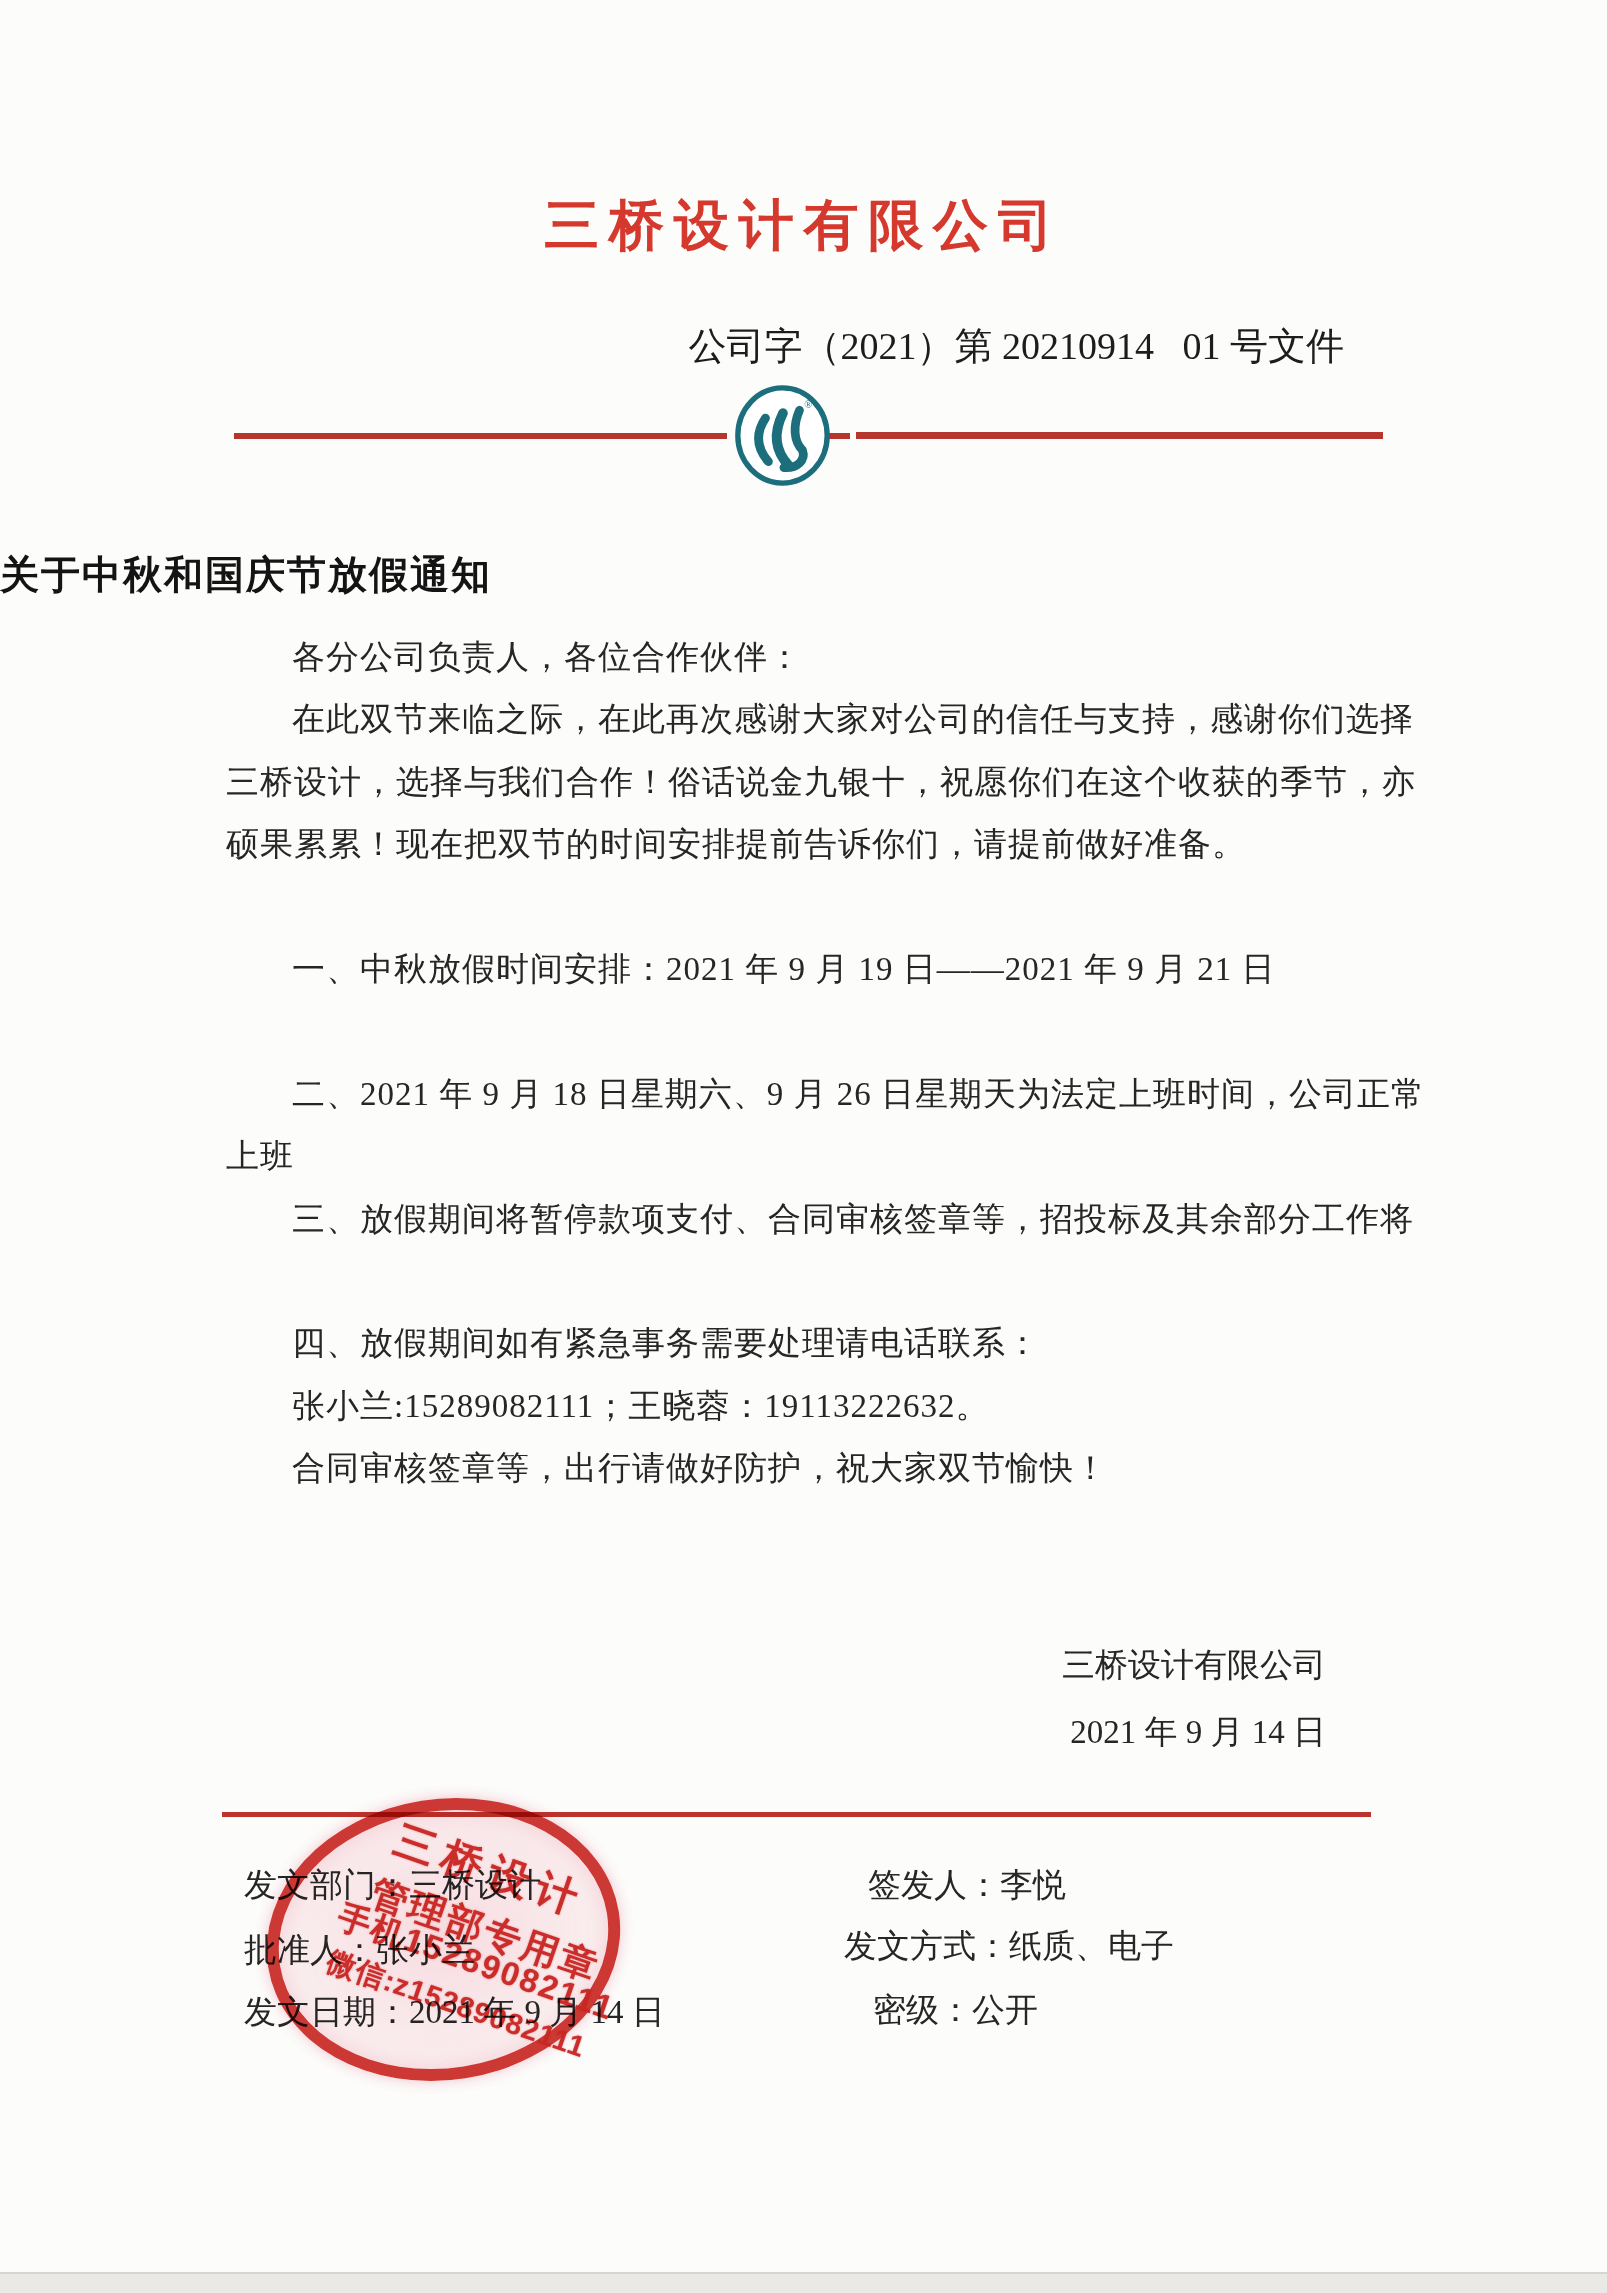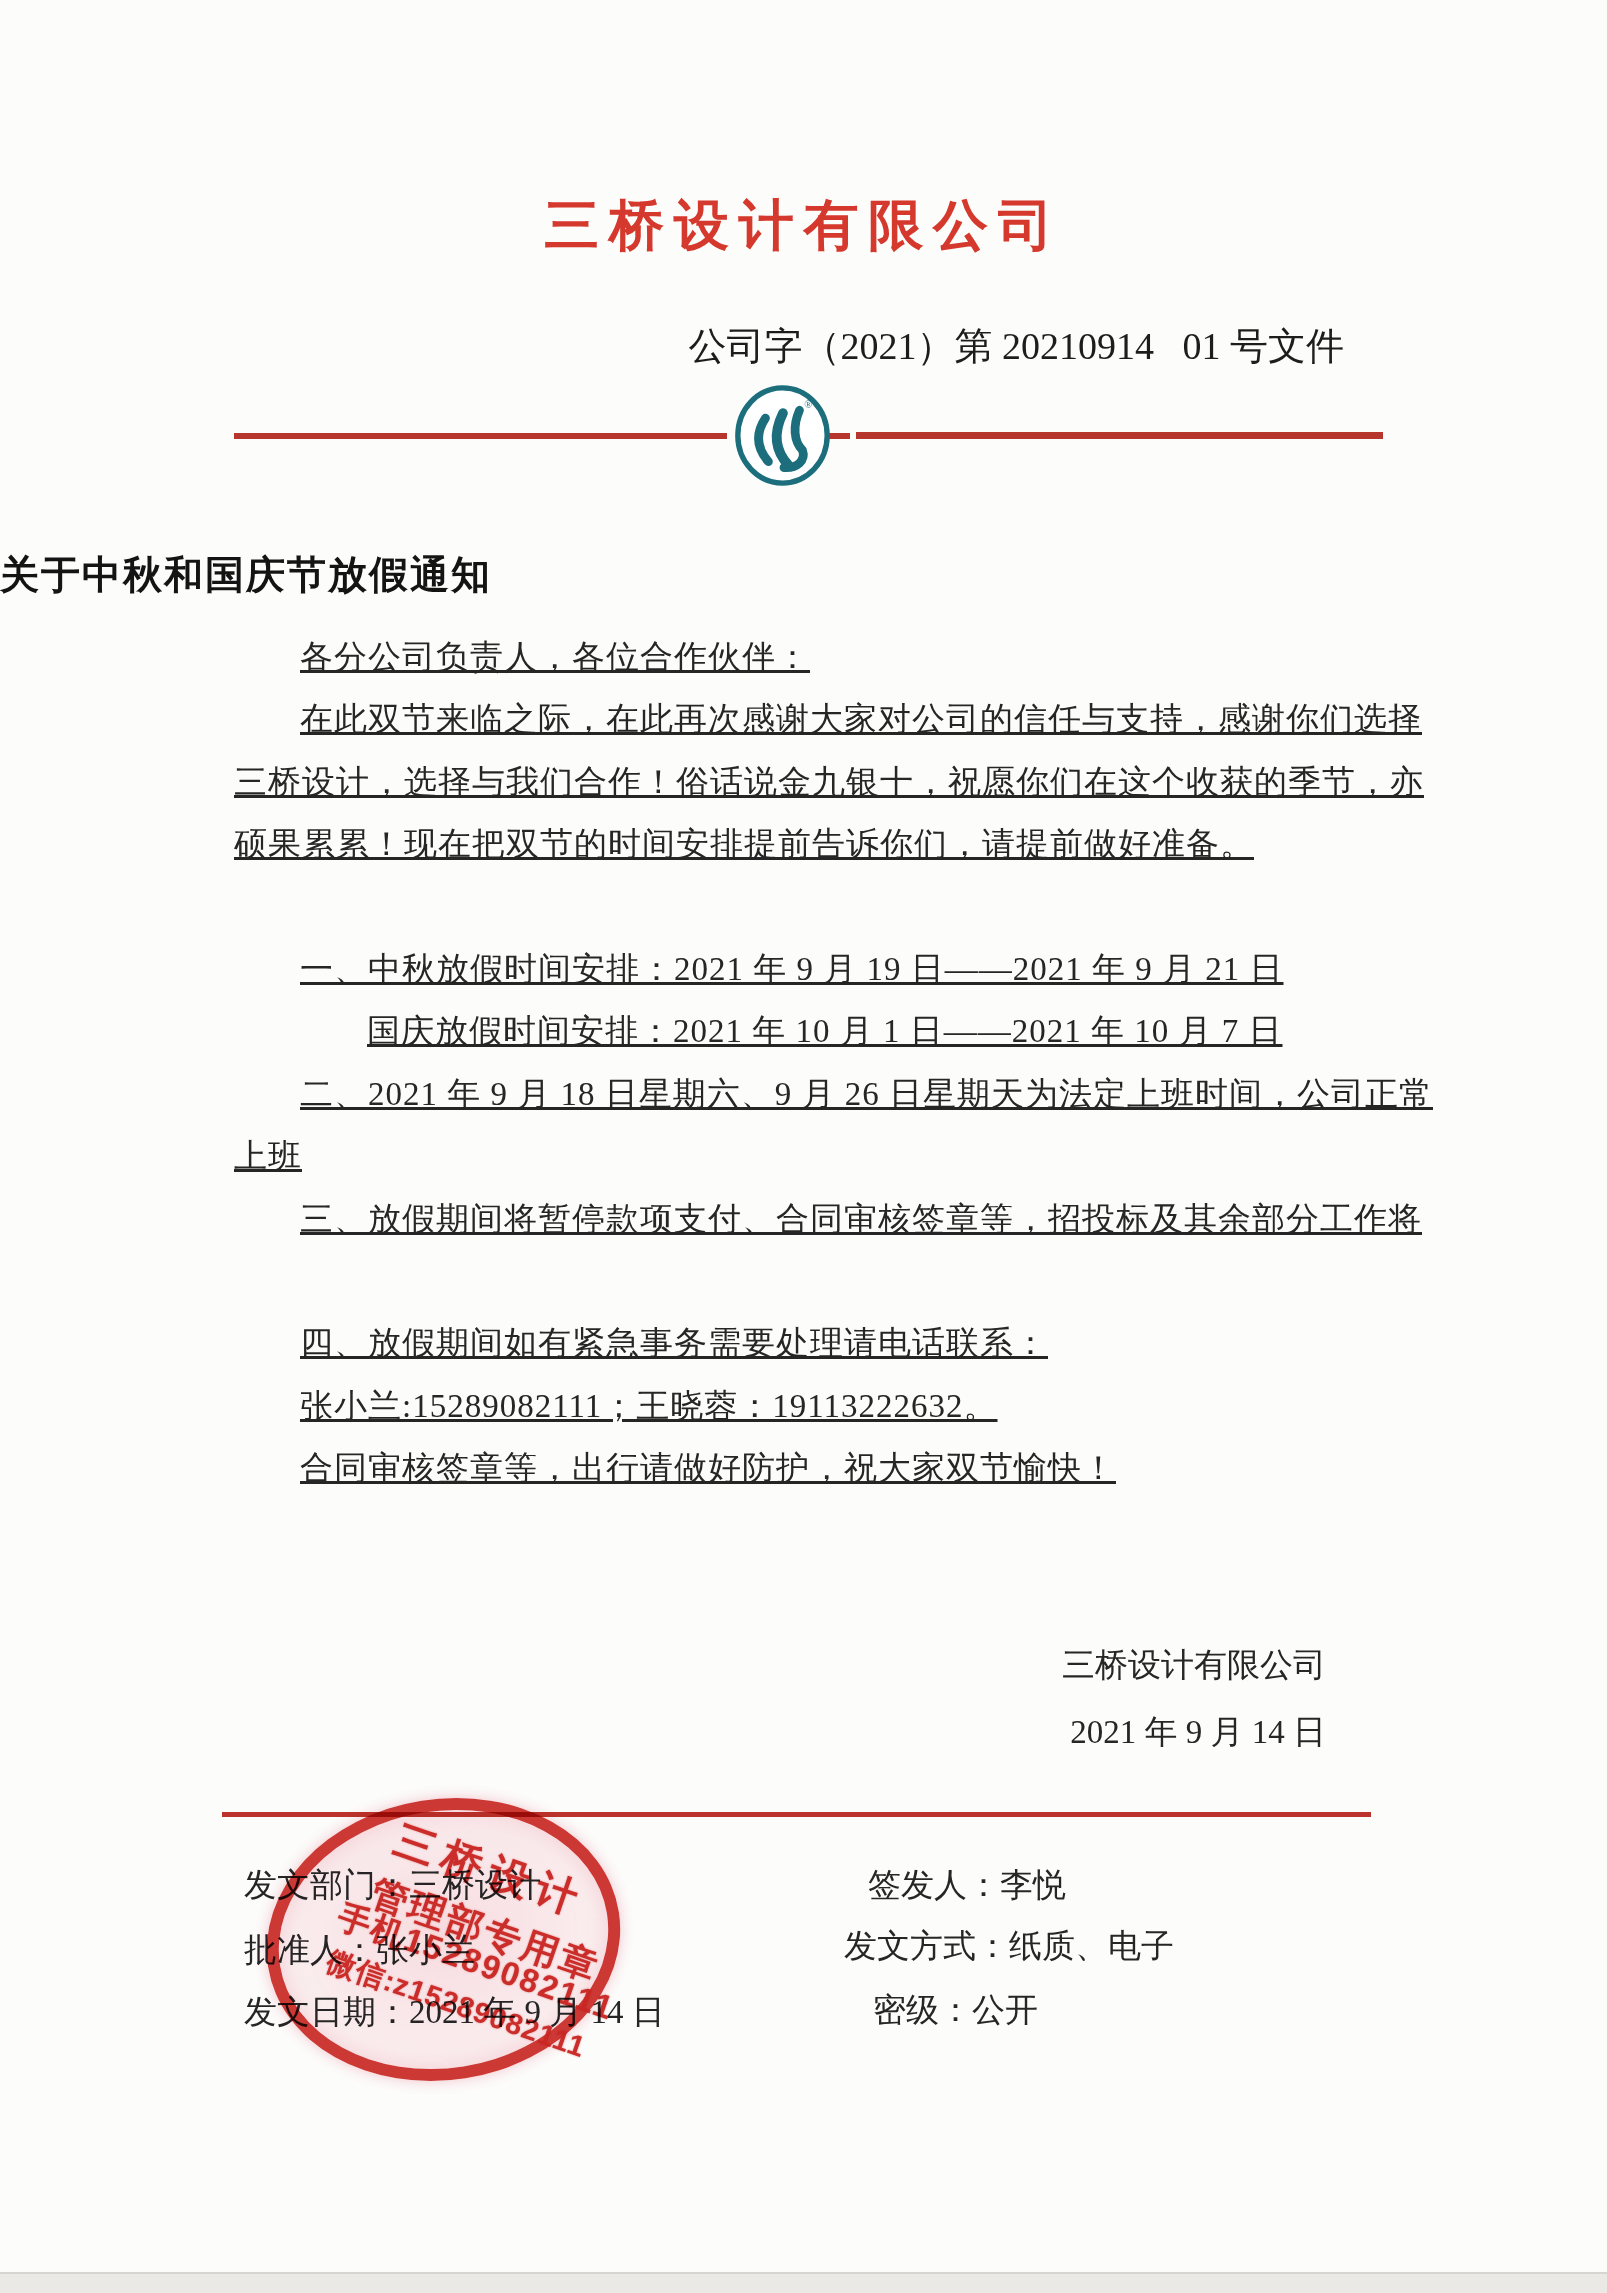--- a/index.html
+++ b/index.html
@@ -45,26 +45,25 @@
     top:552px;left:0;width:100%;
     text-align:left;
     font-size:39px;line-height:45px;
     font-weight:bold;
     letter-spacing:2px;
     color:#141414;
   }
 
   
   .body-line{
-    left:234px;width:1170px;
+    left:226px;width:1170px;
     font-size:33px;line-height:41px;
     letter-spacing:1px;
     color:#262626;
     white-space:pre;
-    text-decoration:underline;
   }
   .ind2{padding-left:66px;}
   .ind4{padding-left:133px;}
 
   
   .sig{
     right:281px;
     font-size:33px;line-height:41px;
     color:#262626;
     white-space:pre;
@@ -135,21 +134,20 @@
     <text x="73" y="24" font-size="11" fill="#2a7a8a">®</text>
   </svg>
 
   <div class="abs doc-title">关于中秋和国庆节放假通知</div>
 
   <div class="abs body-line ind2" style="top:637px">各分公司负责人，各位合作伙伴：</div>
   <div class="abs body-line ind2" style="top:699px">在此双节来临之际，在此再次感谢大家对公司的信任与支持，感谢你们选择</div>
   <div class="abs body-line" style="top:762px">三桥设计，选择与我们合作！俗话说金九银十，祝愿你们在这个收获的季节，亦</div>
   <div class="abs body-line" style="top:824px">硕果累累！现在把双节的时间安排提前告诉你们，请提前做好准备。</div>
   <div class="abs body-line ind2" style="top:949px">一、中秋放假时间安排：2021 年 9 月 19 日——2021 年 9 月 21 日</div>
-  <div class="abs body-line ind4" style="top:1011px">国庆放假时间安排：2021 年 10 月 1 日——2021 年 10 月 7 日</div>
   <div class="abs body-line ind2" style="top:1074px">二、2021 年 9 月 18 日星期六、9 月 26 日星期天为法定上班时间，公司正常</div>
   <div class="abs body-line" style="top:1136px">上班</div>
   <div class="abs body-line ind2" style="top:1199px">三、放假期间将暂停款项支付、合同审核签章等，招投标及其余部分工作将</div>
   <div class="abs body-line ind2" style="top:1323px">四、放假期间如有紧急事务需要处理请电话联系：</div>
   <div class="abs body-line ind2" style="top:1386px">张小兰:15289082111；王晓蓉：19113222632。</div>
   <div class="abs body-line ind2" style="top:1448px">合同审核签章等，出行请做好防护，祝大家双节愉快！</div>
 
   <div class="abs sig" style="top:1645px">三桥设计有限公司</div>
   <div class="abs sig" style="top:1712px">2021 年 9 月 14 日</div>
 

